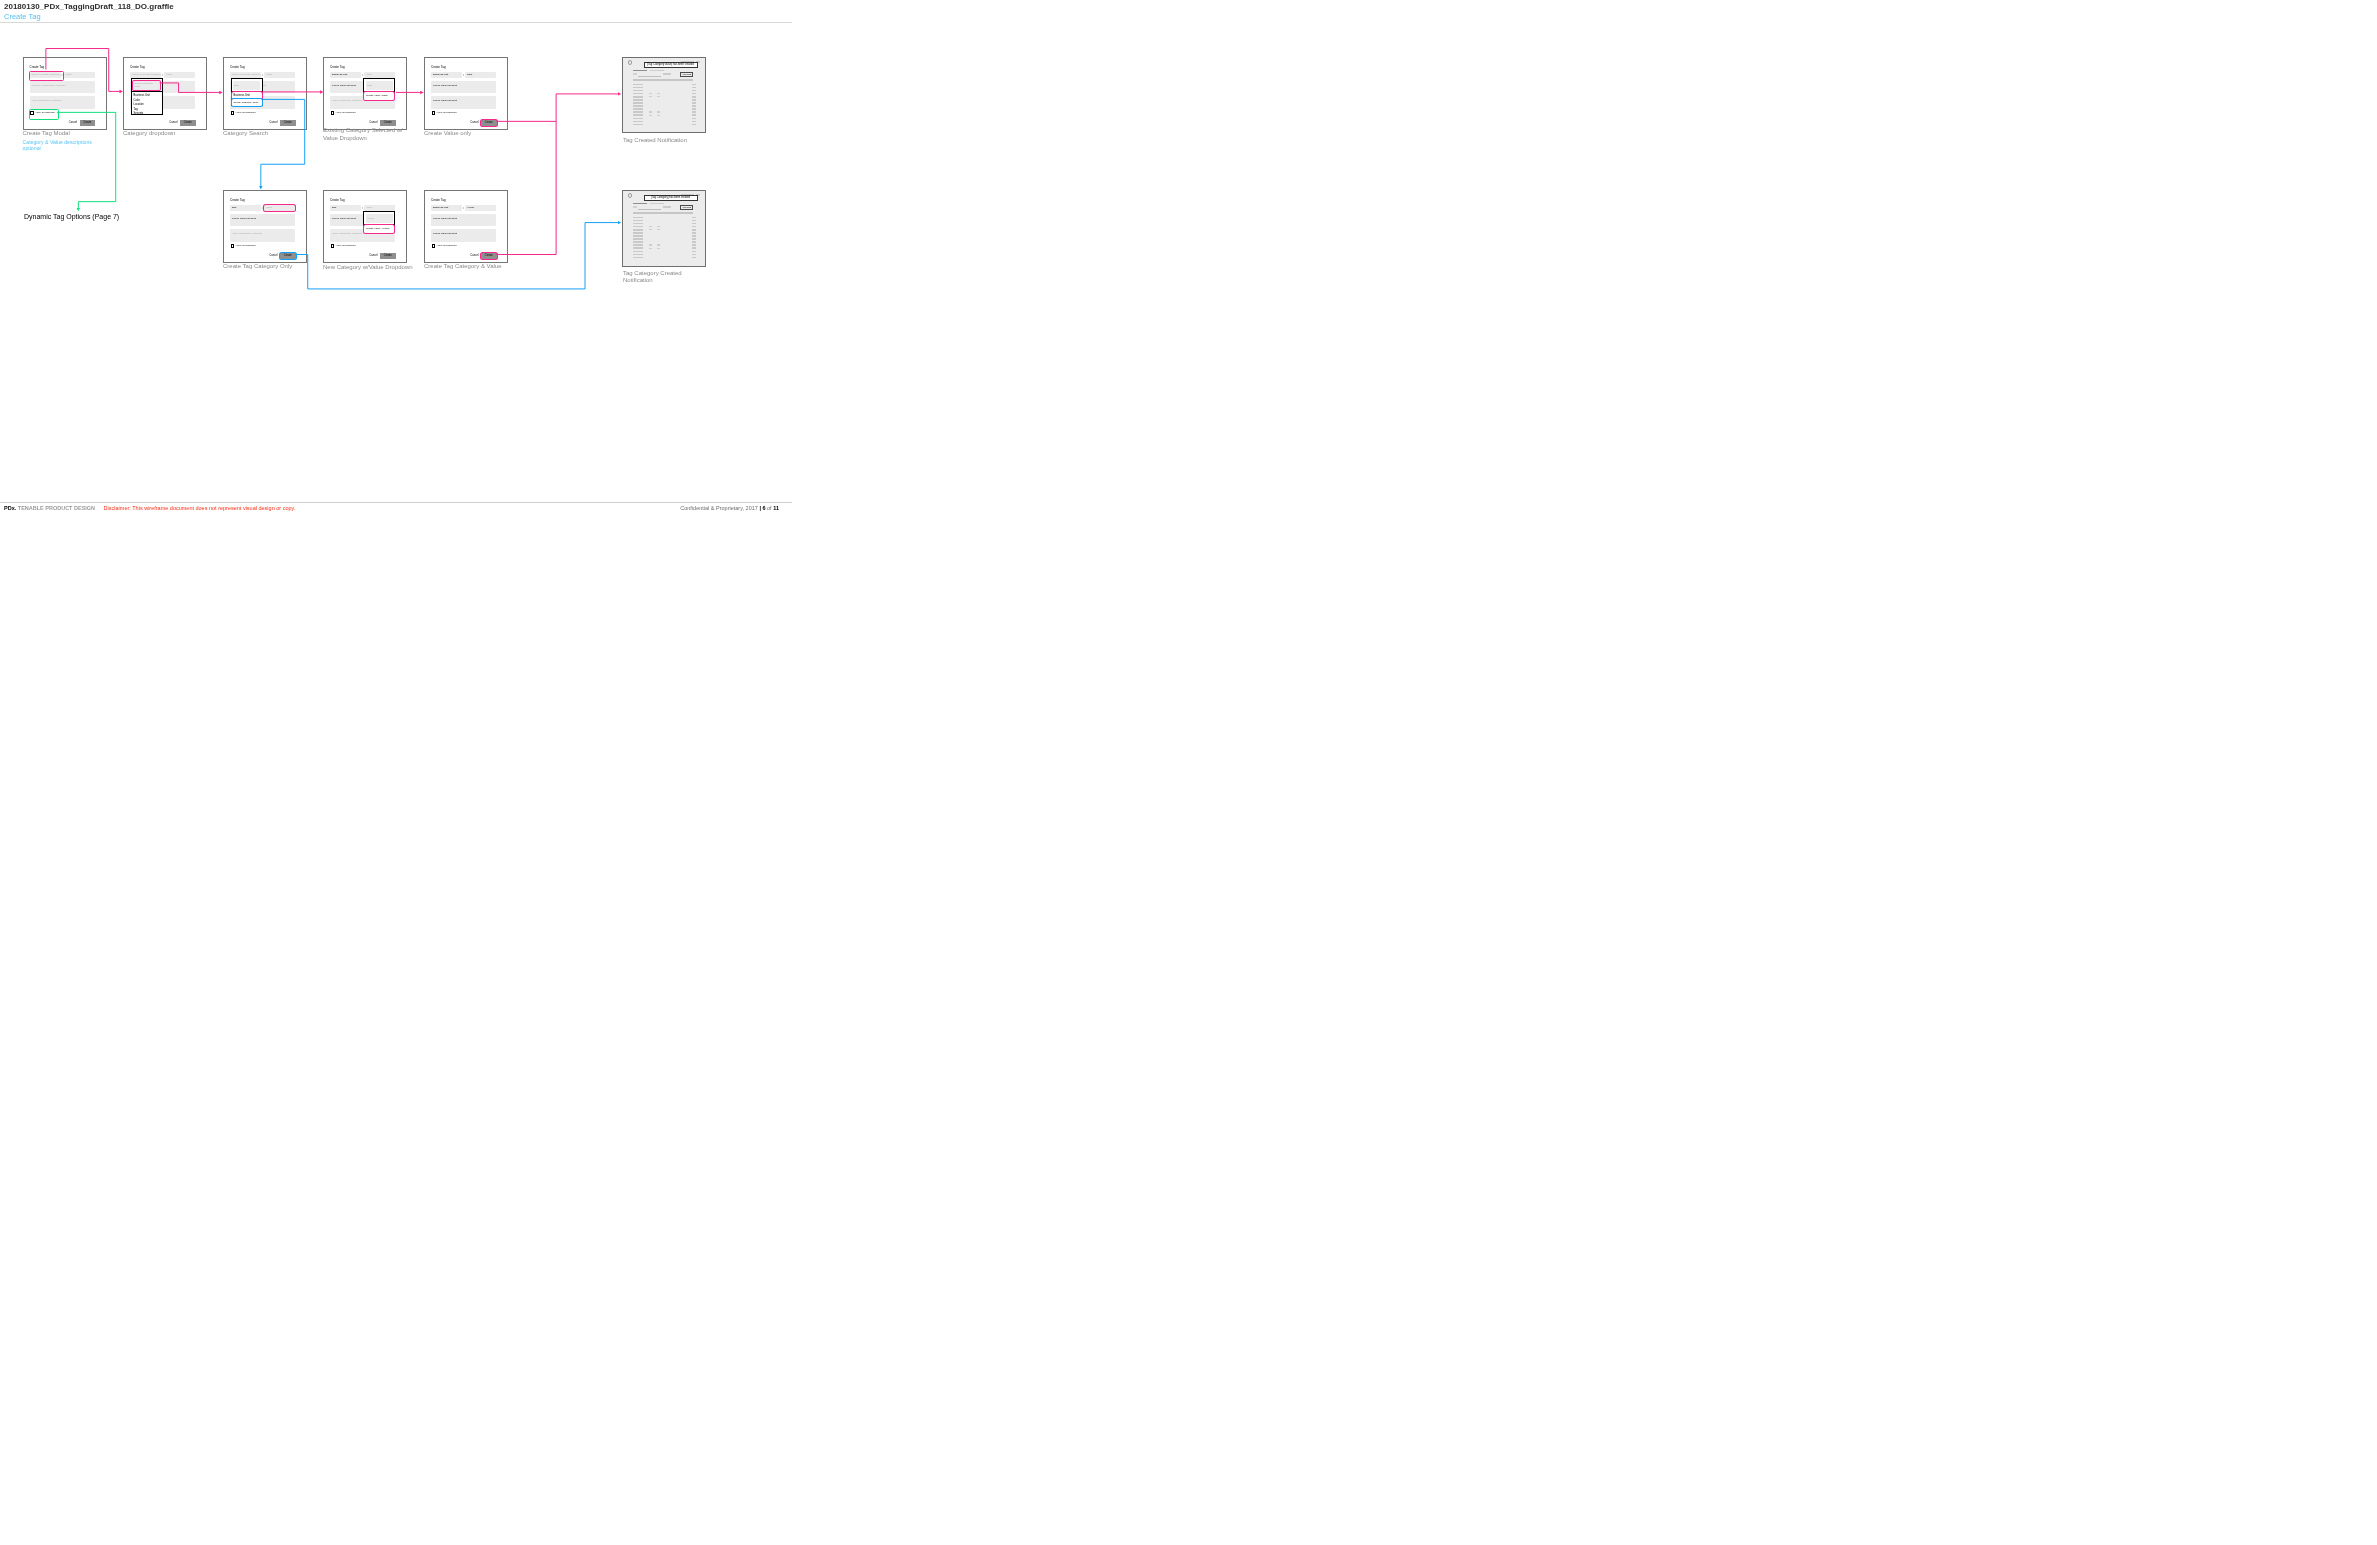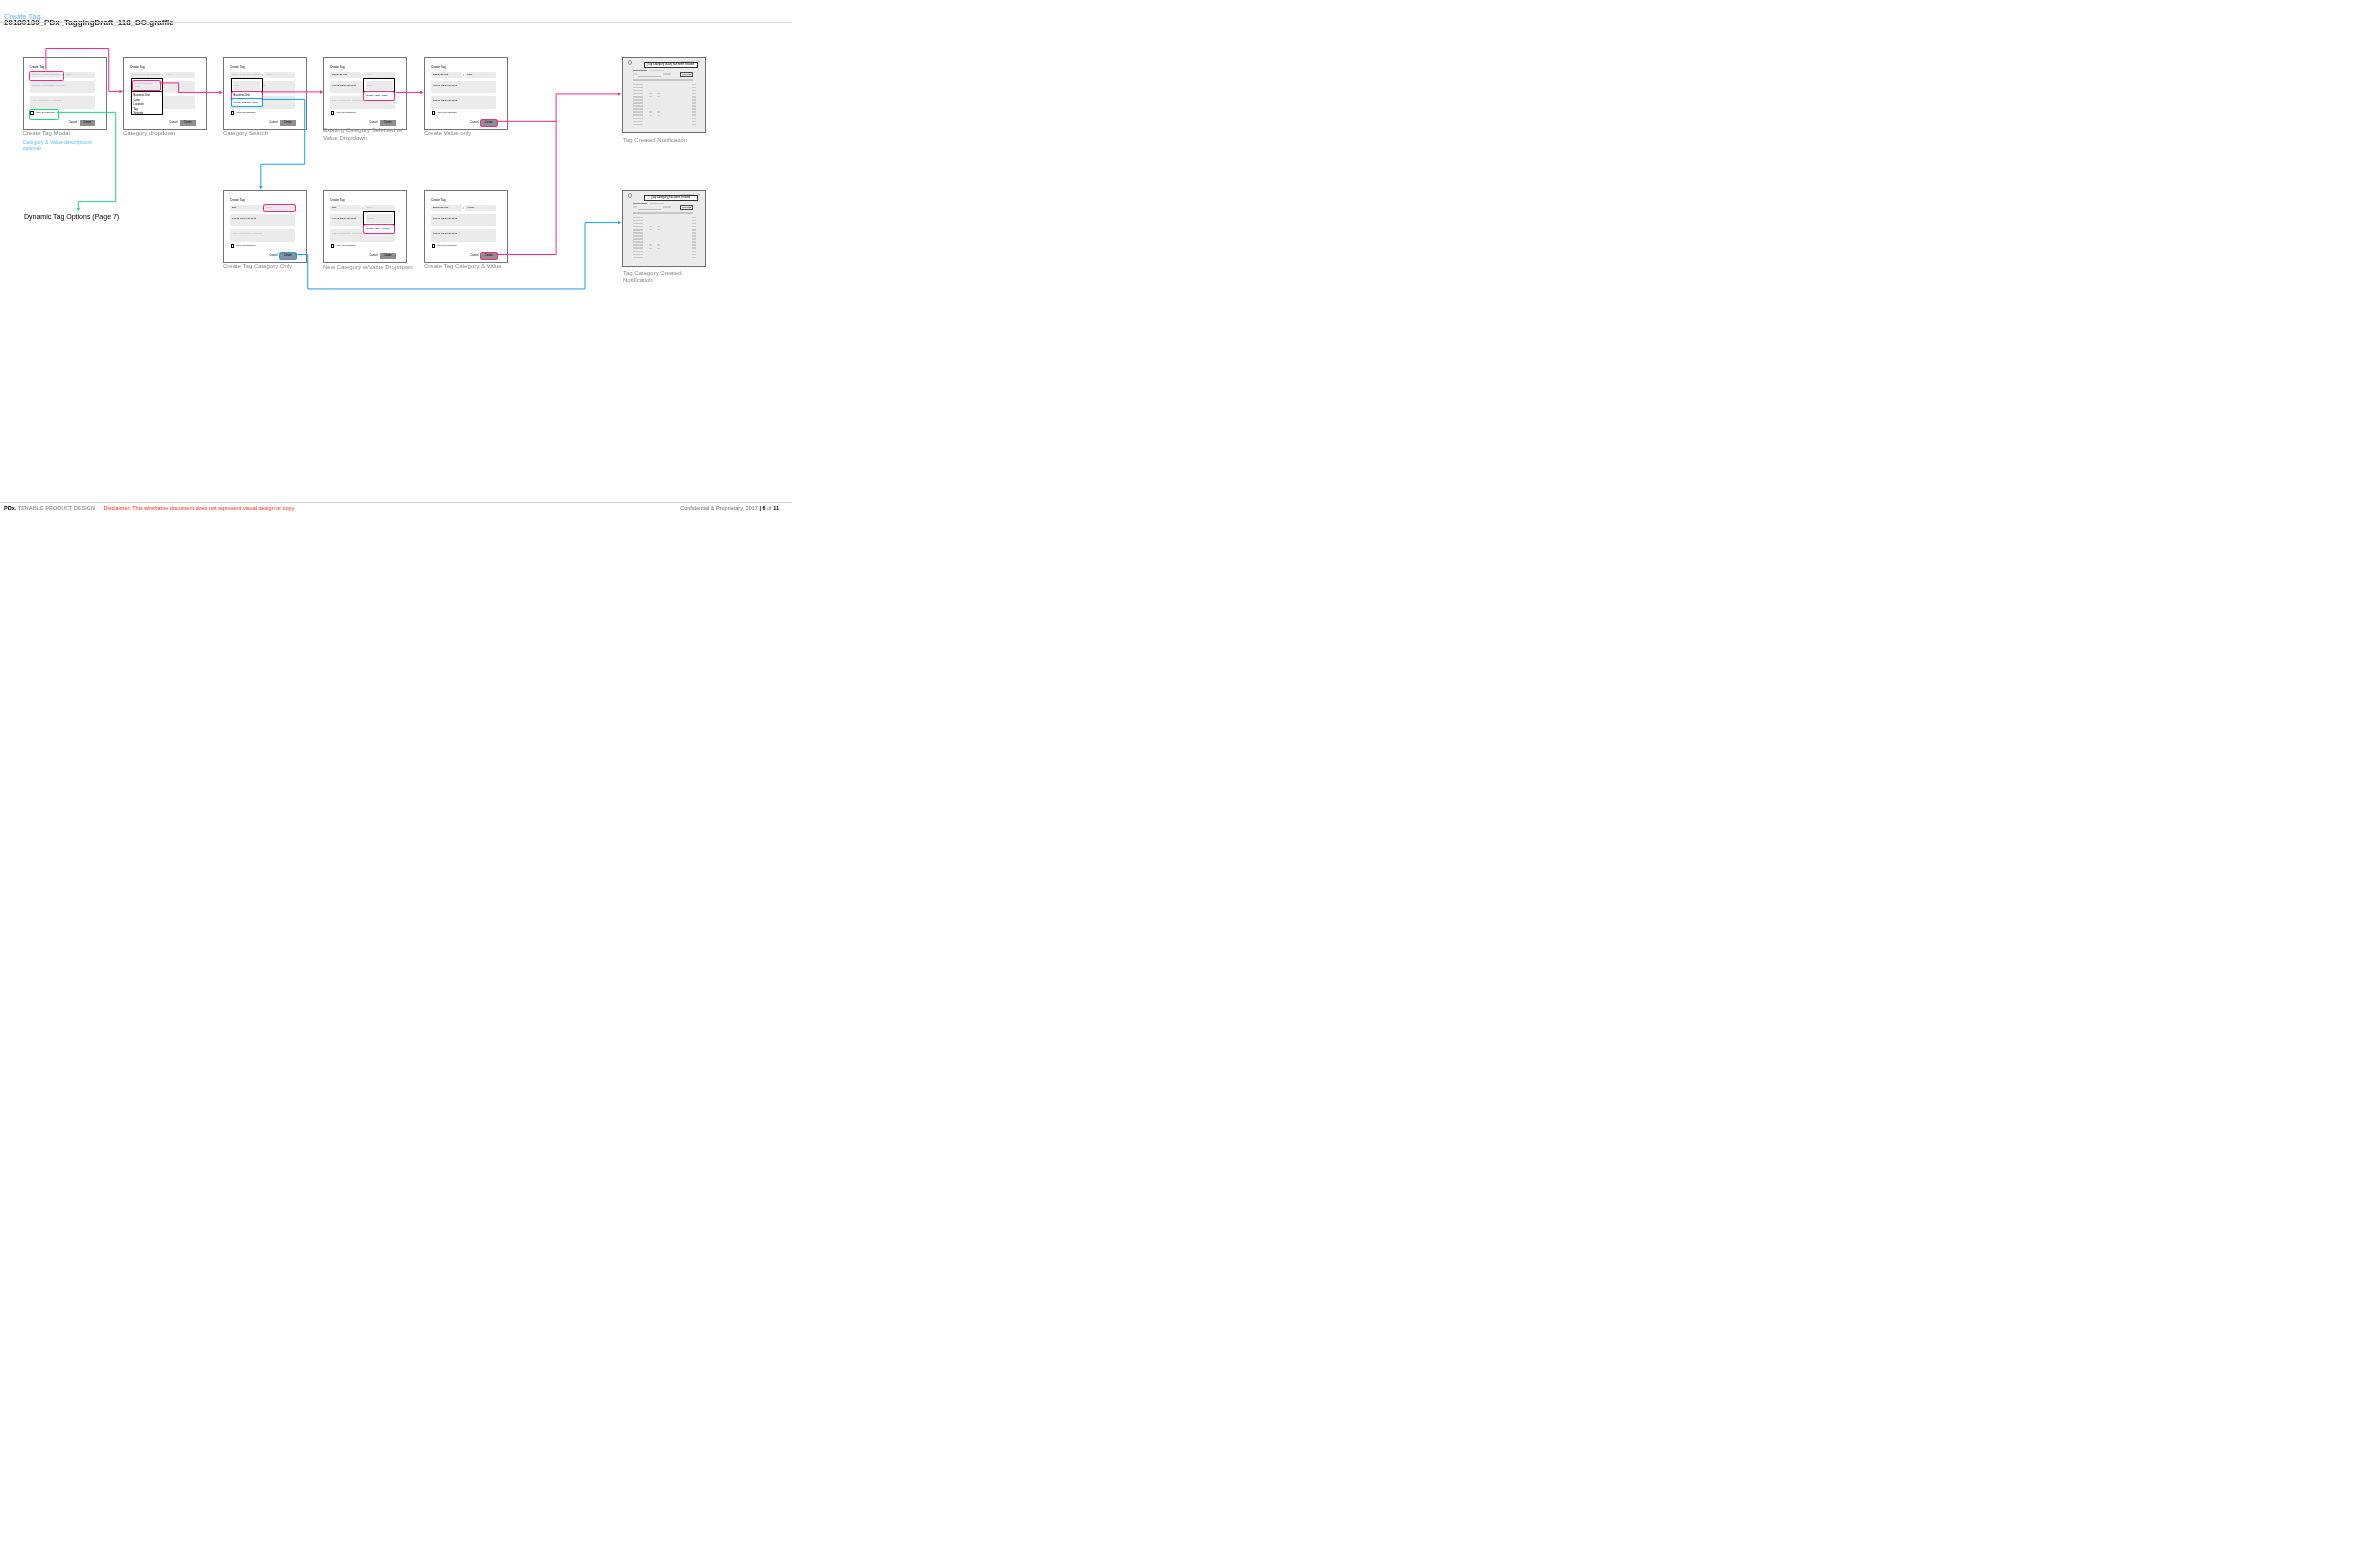--- a/index.html
+++ b/index.html
@@ -2,21 +2,21 @@
 <html style="font-size:8px"><head>
 <meta charset="utf-8">
 <style>
   html,body { margin:0; padding:0; }
   body {
     width:792px; height:515px; position:relative; background:#fff;
     font-family:"Liberation Sans", sans-serif; overflow:hidden;
     -webkit-text-size-adjust:none;
   }
   
-  .hdr-title { position:absolute; left:4px; top:1.5px; font-size:8px; font-weight:bold; color:#2e2e2e;margin-top:16px; }
+  .hdr-title { position:absolute; left:4px; top:1.5px; font-size:8px; font-weight:bold; color:#2e2e2e; }
   .hdr-sub   { position:absolute; left:4px; top:11.5px; font-size:7.5px; color:#53bff2; }
   .hdr-div   { position:absolute; left:0; top:22px; width:792px; border-top:0.5px solid #d9d9d9; }
 
   
   .modal { position:absolute; width:84px; height:73px; border:0.5px solid #757575; background:#fff; box-sizing:border-box; }
   .m-title { position:absolute; left:6px; top:6.5px; font-size:3px; color:#000; }
   .fld { position:absolute; height:6.5px; background:#ebebeb; border-radius:1px; font-size:2.5px; color:#a9a9a9;
          display:flex; align-items:center; padding-left:2px; box-sizing:border-box; }
   .fld.filled { color:#000; }
   .f-cat { left:6px; top:13.5px; width:31px; }

